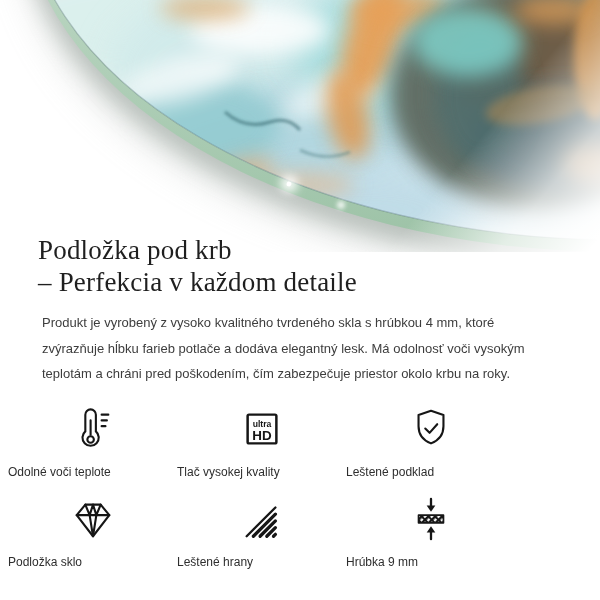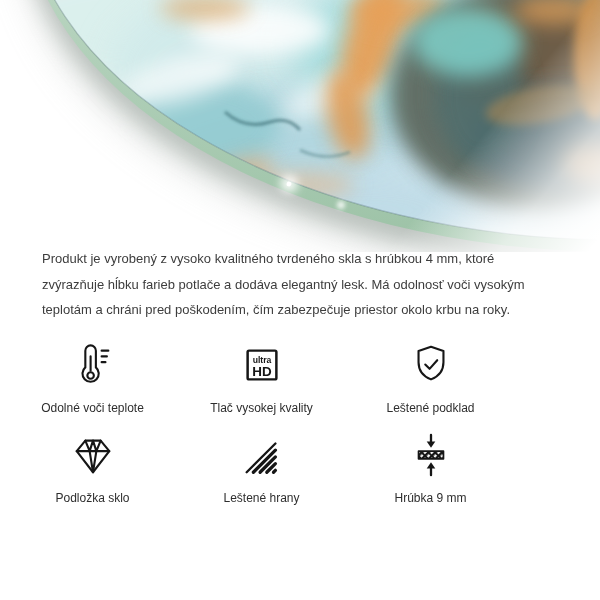--- a/index.html
+++ b/index.html
@@ -19,21 +19,21 @@
   h1.title span{display:block;}
   p.desc{
     margin:12px 4px 0;font-size:13px;line-height:25.5px;
     color:#3d3d3d;max-width:537px;
   }
   .features{
     margin:18px 0 0 -30px;
     display:grid;grid-template-columns:repeat(3,169px);
     row-gap:16px;
   }
-  .feature{display:flex;flex-direction:column;align-items:center;}
+  .feature{display:flex;flex-direction:column;}
   .icon-wrap{height:48px;display:flex;align-items:center;justify-content:center;}
   .icon-wrap svg{display:block;}
   .feature-label{margin-top:12px;font-size:12px;color:#2e2e2e;white-space:nowrap;}
   .ico{stroke:#161616;fill:none;stroke-width:2.2;stroke-linecap:round;stroke-linejoin:round;}
   .ico .fillb{fill:#161616;stroke:none;}
   .ico text{stroke:none;fill:#161616;font-family:"Liberation Sans",sans-serif;text-anchor:middle;}
 </style>
 </head>
 <body>
 
@@ -122,20 +122,24 @@
       </g>
       <g transform="translate(341 205) rotate(15) scale(0.45)" opacity="0.8">
         <circle r="9" fill="#ffffff" filter="url(#b5)"></circle>
         <line x1="-16" y1="0" x2="16" y2="0" stroke="#ffffff" stroke-width="2.4" filter="url(#b2)"></line>
         <line x1="0" y1="-14" x2="0" y2="12" stroke="#ffffff" stroke-width="2.4" filter="url(#b2)"></line>
       </g>
     </svg>
   </div>
 
   <div class="content">
+    <h1 class="title">
+      <span>Podložka pod krb</span>
+      <span>– Perfekcia v každom detaile</span>
+    </h1>
 
     <p class="desc">Produkt je vyrobený z vysoko kvalitného tvrdeného skla s hrúbkou 4 mm, ktoré zvýrazňuje hĺbku farieb potlače a dodáva elegantný lesk. Má odolnosť voči vysokým teplotám a chráni pred poškodením, čím zabezpečuje priestor okolo krbu na roky.</p>
 
     <div class="features">
 
       <div class="feature">
         <div class="icon-wrap">
           <svg class="ico" width="46" height="46" viewBox="0 0 48 48">
             <path d="M16 9 a5.5 5.5 0 0 1 11 0 v17.5 a8.5 8.5 0 1 1 -11 0 Z"></path>
             <line x1="21.5" y1="15" x2="21.5" y2="30"></line>

